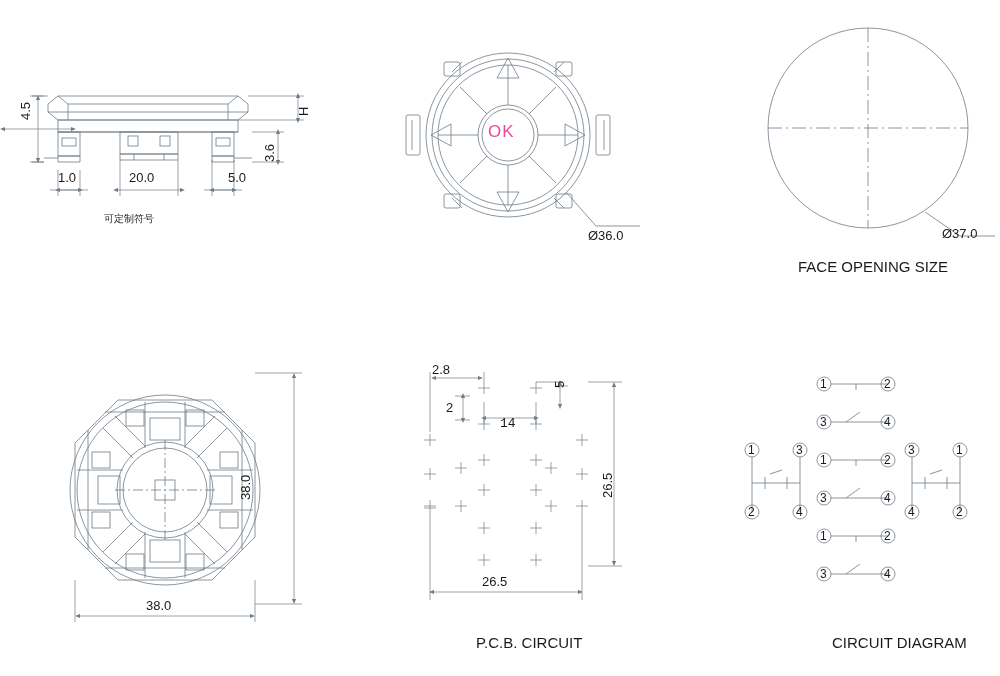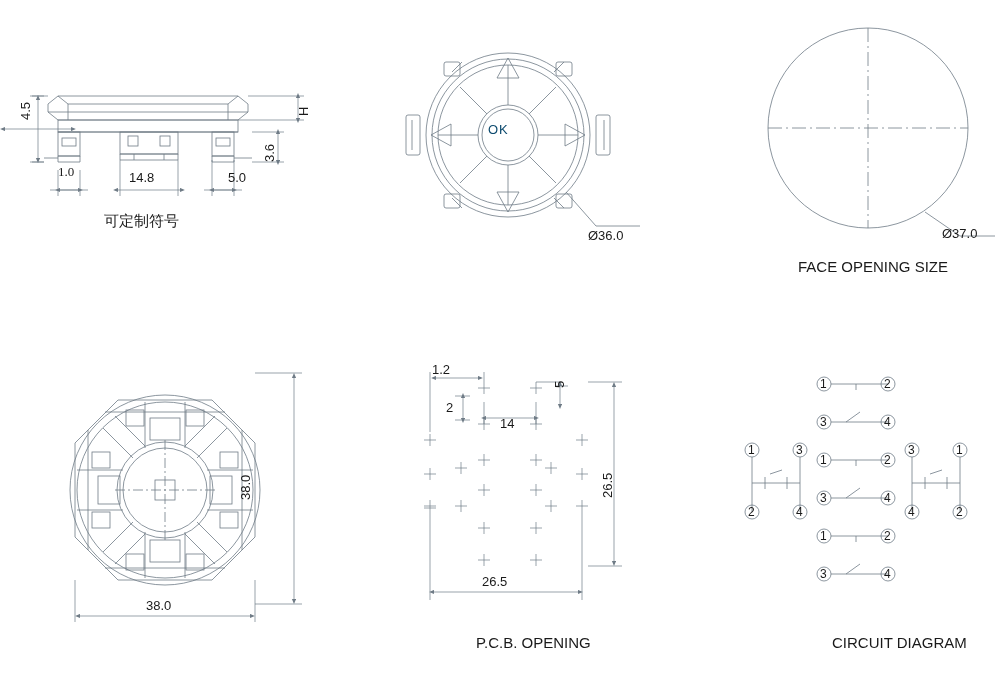--- a/index.html
+++ b/index.html
@@ -32,30 +32,30 @@
     color: #1a1a1a;
     white-space: nowrap;
   }
   .dim {
     font-size: 13px;
   }
   .caption {
     font-size: 15px;
   }
   .caption-cn {
-    font-size: 15px;
+    font-size: 10px;
   }
   .tiny {
     font-size: 12px;
   }
   .ok-text {
     position: absolute;
-    font-size: 13px;
+    font-size: 17px;
     letter-spacing: 1px;
-    color: #0c4a6e;
+    color: #ec4899;
   }
 </style>
 </head>
 <body>
 
 <div class="sheet">
 
   <svg class="drawing" viewBox="0 0 1000 676">
     <defs>
       <marker id="arrowL" markerWidth="8" markerHeight="8" refX="7" refY="3" orient="auto">
@@ -292,43 +292,43 @@
           <circle cx="888" cy="574" r="7"></circle>
         <path d="M831,536 L888,536 M831,574 L888,574"></path>
         <path d="M846,574 L860,564"></path>
         <path d="M856,536 L856,542"></path>
       </g>
 
     </g>
   </svg>
 
   <div class="lbl dim" style="left:18px; top:120px; transform: rotate(-90deg); transform-origin: left top;">4.5</div>
-  <div class="lbl dim" style="left:58px; top:164px;font-family:Liberation Serif, serif;">1.0</div>
-  <div class="lbl dim" style="left:129px; top:170px;">14.8</div>
+  <div class="lbl dim" style="left:58px; top:170px;">1.0</div>
+  <div class="lbl dim" style="left:129px; top:170px;">20.0</div>
   <div class="lbl dim" style="left:228px; top:170px;">5.0</div>
   <div class="lbl dim" style="left:296px; top:116px; transform: rotate(-90deg); transform-origin: left top;">H</div>
   <div class="lbl dim" style="left:262px; top:162px; transform: rotate(-90deg); transform-origin: left top;">3.6</div>
   <div class="lbl caption-cn" style="left:104px; top:212px;">可定制符号</div>
 
   <div class="ok-text" style="left:488px; top:122px;">OK</div>
   <div class="lbl dim" style="left:588px; top:228px;">Ø36.0</div>
 
   <div class="lbl dim" style="left:942px; top:226px;">Ø37.0</div>
   <div class="lbl caption" style="left:798px; top:258px;">FACE OPENING SIZE</div>
 
   <div class="lbl dim" style="left:238px; top:500px; transform: rotate(-90deg); transform-origin: left top;">38.0</div>
   <div class="lbl dim" style="left:146px; top:598px;">38.0</div>
 
-  <div class="lbl dim" style="left:432px; top:362px;">1.2</div>
+  <div class="lbl dim" style="left:432px; top:362px;">2.8</div>
   <div class="lbl dim" style="left:446px; top:400px;">2</div>
-  <div class="lbl dim" style="left:500px; top:416px;">14</div>
+  <div class="lbl dim" style="left:500px; top:416px;font-family:Liberation Mono, monospace;">14</div>
   <div class="lbl dim" style="left:552px; top:388px; transform: rotate(-90deg); transform-origin: left top;">5</div>
   <div class="lbl dim" style="left:600px; top:498px; transform: rotate(-90deg); transform-origin: left top;">26.5</div>
   <div class="lbl dim" style="left:482px; top:574px;">26.5</div>
-  <div class="lbl caption" style="left:476px; top:634px;">P.C.B. OPENING</div>
+  <div class="lbl caption" style="left:476px; top:634px;">P.C.B. CIRCUIT</div>
 
   <div class="lbl tiny" style="left:820px; top:377px;">1</div>
   <div class="lbl tiny" style="left:884px; top:377px;">2</div>
   <div class="lbl tiny" style="left:820px; top:415px;">3</div>
   <div class="lbl tiny" style="left:884px; top:415px;">4</div>
 
   <div class="lbl tiny" style="left:748px; top:443px;">1</div>
   <div class="lbl tiny" style="left:796px; top:443px;">3</div>
   <div class="lbl tiny" style="left:748px; top:505px;">2</div>
   <div class="lbl tiny" style="left:796px; top:505px;">4</div>

